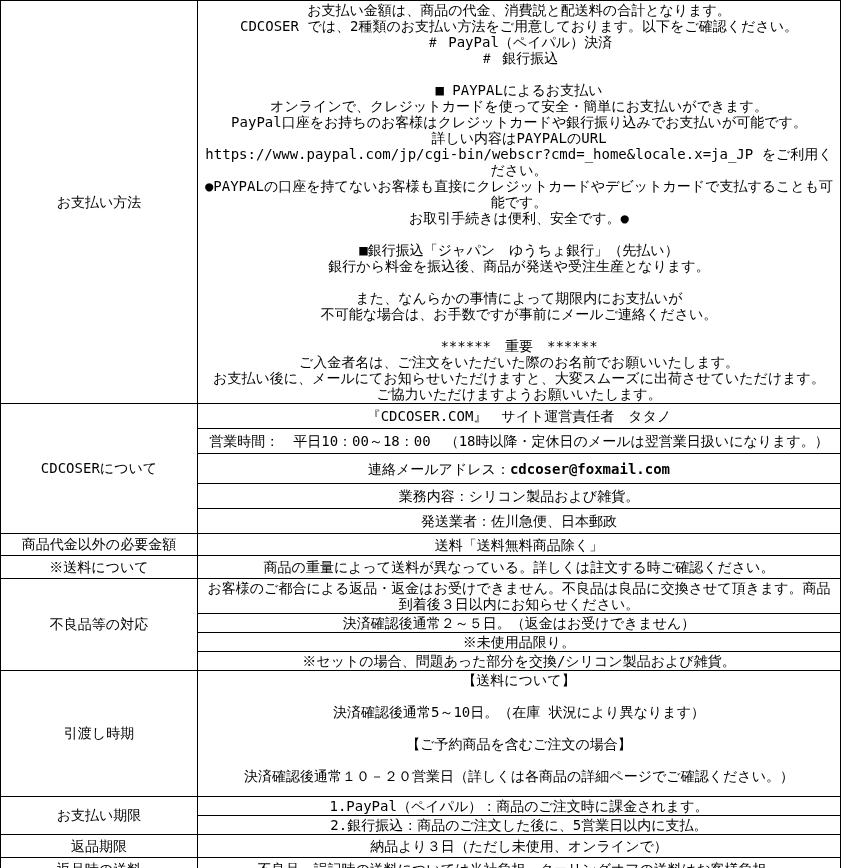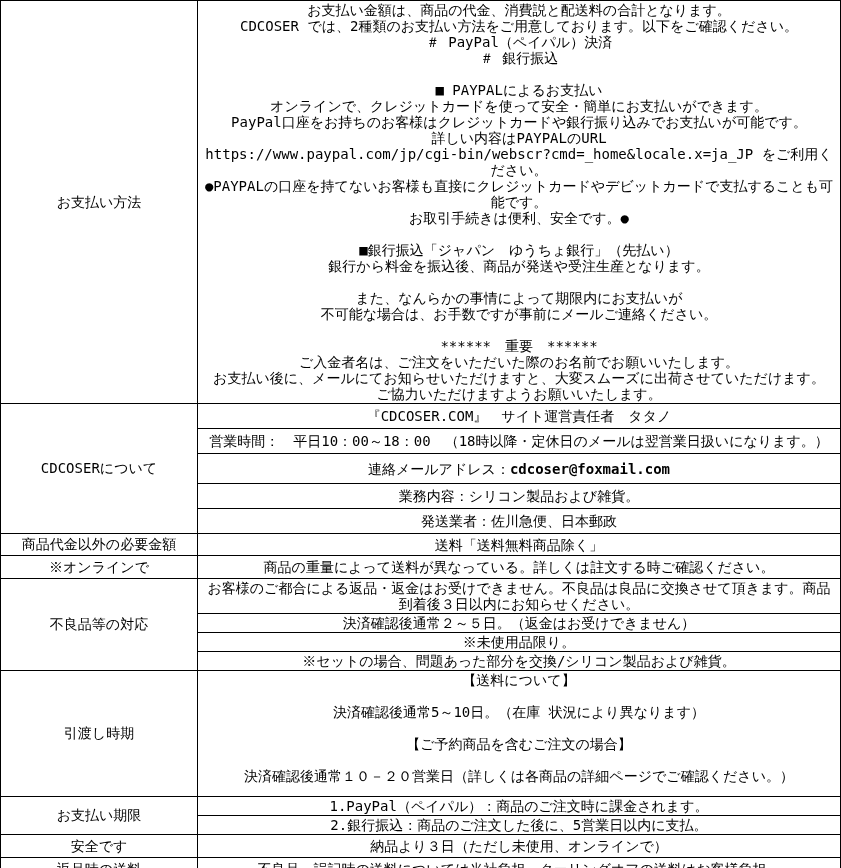--- a/index.html
+++ b/index.html
@@ -99,21 +99,21 @@
     <tr>
       <td class="content-cell h-about">発送業者：佐川急便、日本郵政</td>
     </tr>
 
     <tr>
       <th class="label-cell">商品代金以外の必要金額</th>
       <td class="content-cell h-line22">送料「送料無料商品除く」</td>
     </tr>
 
     <tr>
-      <th class="label-cell">※オンラインで</th>
+      <th class="label-cell">※送料について</th>
       <td class="content-cell h-line23">商品の重量によって送料が異なっている。詳しくは註文する時ご確認ください。</td>
     </tr>
 
     <tr>
       <th class="label-cell" rowspan="4">不良品等の対応</th>
       <td class="content-cell h-defect2l">お客様のご都合による返品・返金はお受けできません。不良品は良品に交換させて頂きます。商品到着後３日以内にお知らせください。</td>
     </tr>
     <tr>
       <td class="content-cell h-defect">決済確認後通常２～５日。（返金はお受けできません）</td>
     </tr>
@@ -137,21 +137,21 @@
 
     <tr>
       <th class="label-cell" rowspan="2">お支払い期限</th>
       <td class="content-cell h-deadline">1.PayPal（ペイパル）：商品のご注文時に課金されます。</td>
     </tr>
     <tr>
       <td class="content-cell h-deadline">2.銀行振込：商品のご注文した後に、5営業日以内に支払。</td>
     </tr>
 
     <tr>
-      <th class="label-cell">安全です</th>
+      <th class="label-cell">返品期限</th>
       <td class="content-cell h-line23">納品より３日（ただし未使用、オンラインで）</td>
     </tr>
 
     <tr>
       <th class="label-cell">返品時の送料</th>
       <td class="content-cell h-line23">不良品、誤記時の送料については当社負担。クーリングオフの送料はお客様負担。</td>
     </tr>
 
   </tbody>
 </table>

